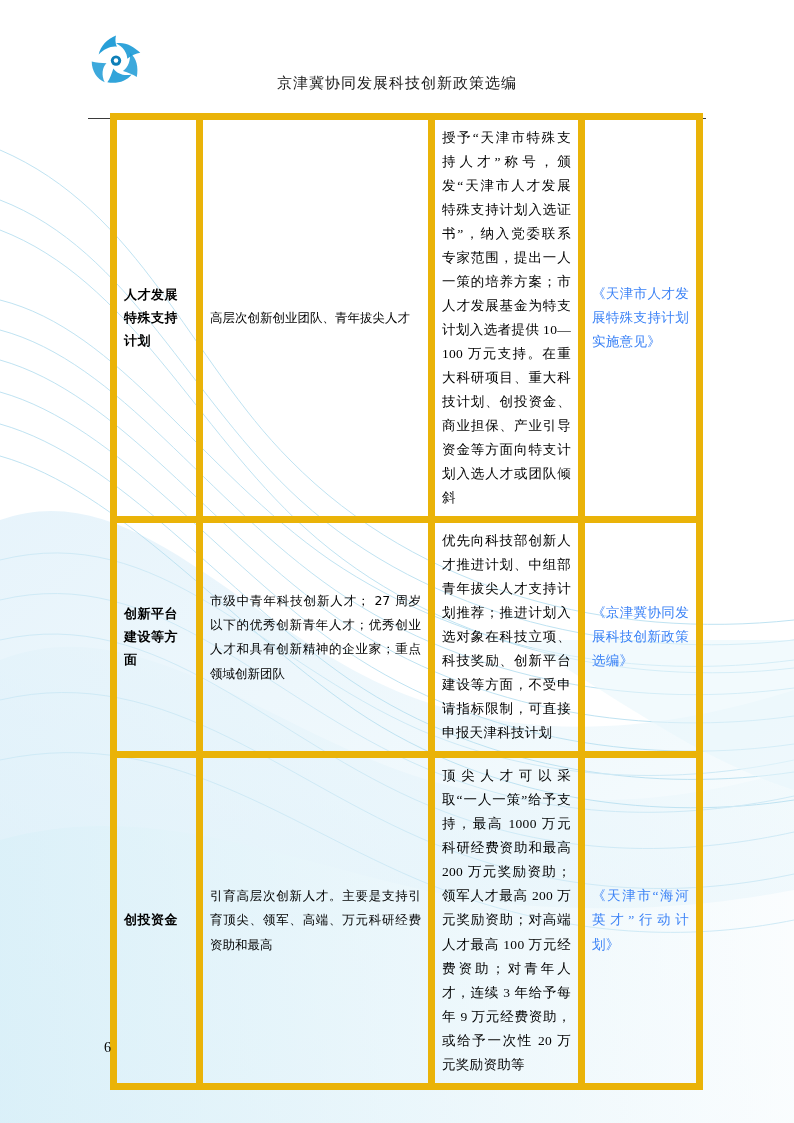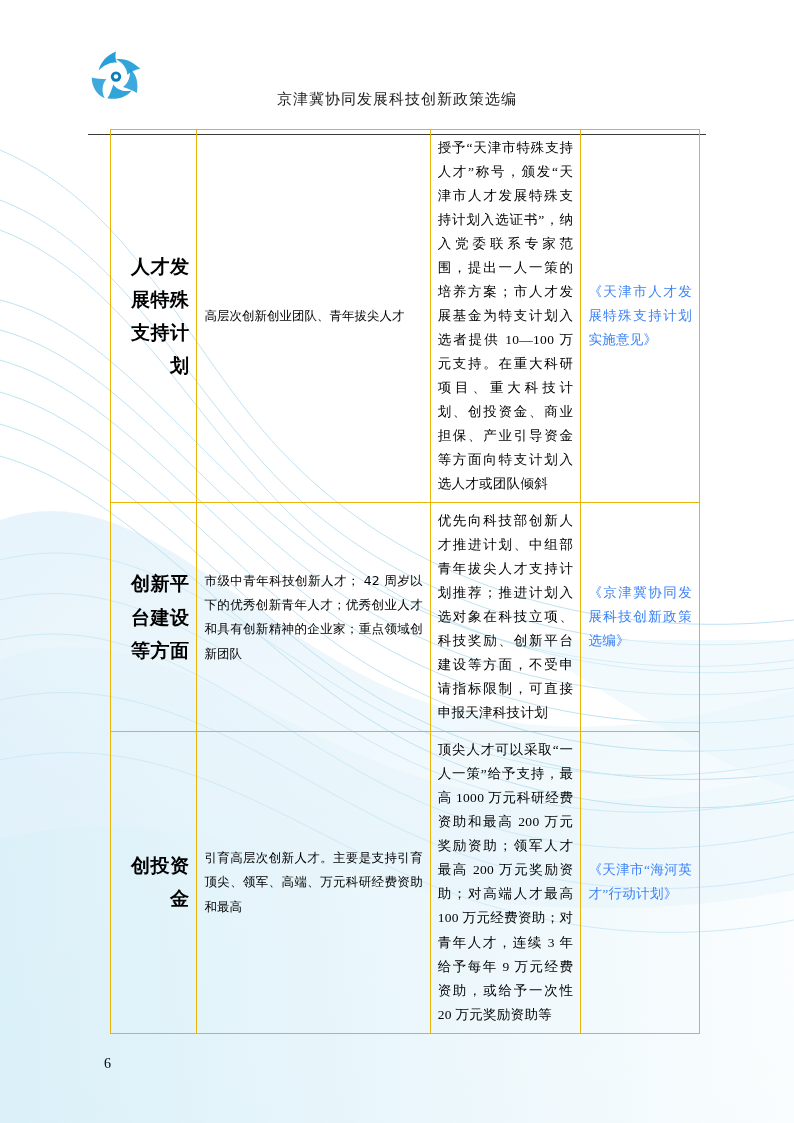--- a/index.html
+++ b/index.html
@@ -21,21 +21,21 @@
     left: 0; top: 0;
     width: 794px;
     height: 1123px;
     z-index: 0;
     pointer-events: none;
   }
 
   
   .page {
     position: absolute;
-    left: 0; top: 16px;
+    left: 0; top: 0;
     width: 794px;
     height: 918px;
     z-index: 2;
   }
 
   
   .header {
     position: absolute;
     left: 88px;
     top: 30px;
@@ -75,35 +75,35 @@
     left: 110px;
     top: 113px;
     width: 590px;
   }
   table.policy {
     border-collapse: collapse;
     width: 590px;
     table-layout: fixed;
   }
   table.policy td {
-    border: 1px solid #eab308;
+    border: 7px solid #eab308;
     vertical-align: middle;
     padding: 6px 7px;
     background: transparent;
   }
   .col-name { width: 86px; }
   .col-target { width: 232px; }
   .col-detail { width: 150px; }
   .col-source { width: 118px; }
 
   .cell-name {
-    text-align: right;
+    text-align: left;
     font-family: "DejaVu Sans", "Liberation Sans", sans-serif;
     font-weight: bold;
-    font-size: 19px;
+    font-size: 13px;
     line-height: 1.75;
     color: #000;
     letter-spacing: 0.5px;
   }
   .cell-target {
     font-family: "DejaVu Sans", "Liberation Sans", sans-serif;
     font-size: 12.5px;
     line-height: 1.95;
     color: #000;
     text-align: justify;
@@ -209,21 +209,21 @@
       </colgroup>
       <tbody>
         <tr>
           <td class="cell-name">人才发展特殊支持计划</td>
           <td class="cell-target">高层次创新创业团队、青年拔尖人才</td>
           <td class="cell-detail">授予“天津市特殊支持人才”称号，颁发“天津市人才发展特殊支持计划入选证书”，纳入党委联系专家范围，提出一人一策的培养方案；市人才发展基金为特支计划入选者提供 10—100 万元支持。在重大科研项目、重大科技计划、创投资金、商业担保、产业引导资金等方面向特支计划入选人才或团队倾斜</td>
           <td class="cell-source">《天津市人才发展特殊支持计划实施意见》</td>
         </tr>
         <tr>
           <td class="cell-name">创新平台建设等方面</td>
-          <td class="cell-target">市级中青年科技创新人才； 42 周岁以下的优秀创新青年人才；优秀创业人才和具有创新精神的企业家；重点领域创新团队</td>
+          <td class="cell-target">市级中青年科技创新人才； 27 周岁以下的优秀创新青年人才；优秀创业人才和具有创新精神的企业家；重点领域创新团队</td>
           <td class="cell-detail">优先向科技部创新人才推进计划、中组部青年拔尖人才支持计划推荐；推进计划入选对象在科技立项、科技奖励、创新平台建设等方面，不受申请指标限制，可直接申报天津科技计划</td>
           <td class="cell-source">《京津冀协同发展科技创新政策选编》</td>
         </tr>
         <tr>
           <td class="cell-name">创投资金</td>
           <td class="cell-target">引育高层次创新人才。主要是支持引育顶尖、领军、高端、万元科研经费资助和最高</td>
           <td class="cell-detail">顶尖人才可以采取“一人一策”给予支持，最高 1000 万元科研经费资助和最高 200 万元奖励资助；领军人才最高 200 万元奖励资助；对高端人才最高 100 万元经费资助；对青年人才，连续 3 年给予每年 9 万元经费资助，或给予一次性 20 万元奖励资助等</td>
           <td class="cell-source">《天津市“海河英才”行动计划》</td>
         </tr>
       </tbody>

